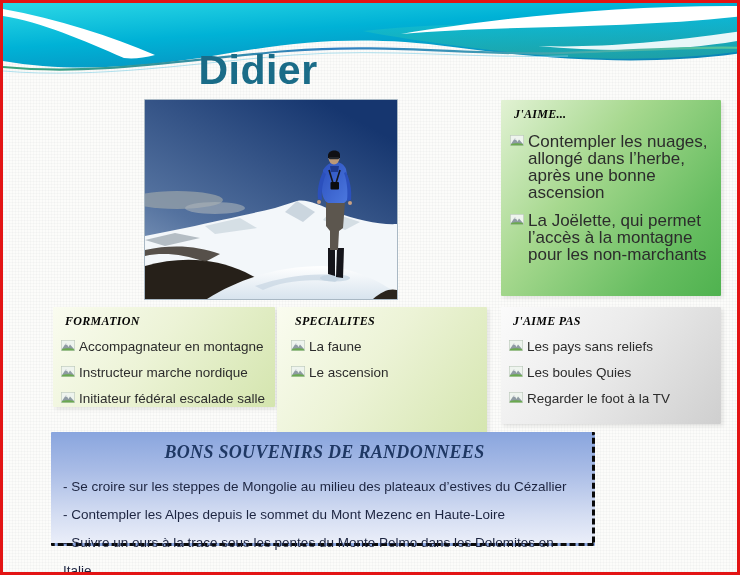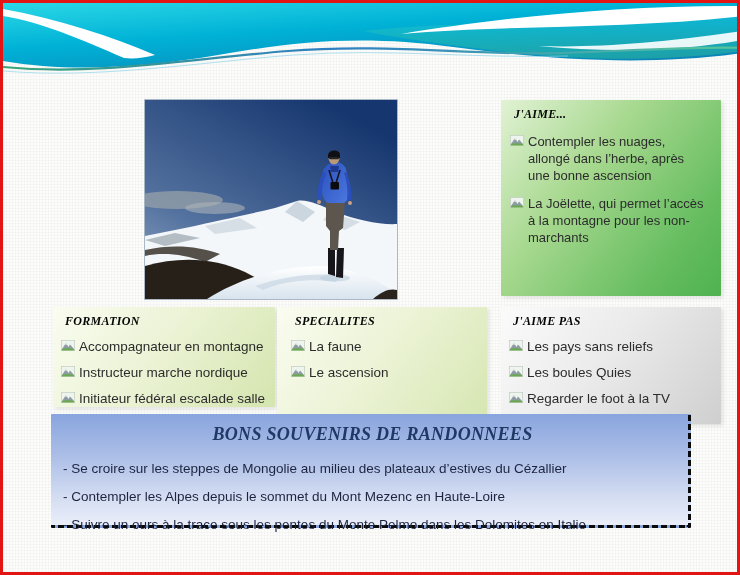--- a/index.html
+++ b/index.html
@@ -26,28 +26,28 @@
     box-shadow:2px 2px 4px rgba(0,0,0,0.10);}
   .formation{left:50px;top:304px;width:222px;height:100px;padding:5px 8px;
     background:linear-gradient(128deg,#fafcf0 0%,#ecf3d6 45%,#d4e5ae 100%);
     box-shadow:2px 2px 4px rgba(0,0,0,0.10);}
   .specialites{left:274px;top:304px;width:210px;height:133px;padding:5px 14px;
     background:linear-gradient(128deg,#fafcf0 0%,#ecf3d6 45%,#d4e5ae 100%);
     box-shadow:2px 2px 4px rgba(0,0,0,0.10);}
   .jaimepas{left:498px;top:304px;width:220px;height:117px;padding:5px 8px;
     background:linear-gradient(128deg,#fbfbfb 0%,#ebebeb 45%,#cfcfcf 100%);
     box-shadow:2px 2px 4px rgba(0,0,0,0.10);}
-  .souvenirs{left:48px;top:411px;width:640px;height:114px;padding:6px 6px 0 12px;
+  .souvenirs{left:48px;top:429px;width:544px;height:114px;padding:6px 6px 0 12px;
     background:linear-gradient(180deg,#89a5de 0%,#a9bce6 35%,#d4ddf2 75%,#eaeef9 100%);
     border-right:3px dashed #0a0a0a;border-bottom:3px dashed #0a0a0a;}
   .box-title{
     font-family:"Liberation Serif", serif;font-weight:bold;font-style:italic;
     font-size:12px;color:#050505;margin:2px 0 4px 4px;letter-spacing:0.3px;
   }
-  .item{display:flex;align-items:flex-start;gap:4px;font-size:13px;color:#2c2c2c;line-height:17px;}
+  .item{display:flex;align-items:flex-start;gap:4px;font-size:17px;color:#2c2c2c;line-height:17px;}
   .jaime .item{margin-top:11px;width:198px;}
   .cols .item{margin-top:9px;font-size:13.5px;}
   .bul{flex:0 0 auto;margin-top:2px;}
   .souv-title{
     text-align:center;font-family:"Liberation Serif", serif;font-weight:bold;font-style:italic;
     font-size:18px;color:#1f3864;margin:4px 0 10px 0;letter-spacing:0.3px;
   }
   .souv-line{font-size:13.5px;color:#1c2440;line-height:28px;}
 </style>
 </head>
@@ -74,20 +74,21 @@
     </defs>
     <path d="M0,0 H740 V50 C640,64 540,56 450,44 C360,32 295,38 215,52 C145,64 68,70 0,58 Z" fill="url(#tealg)"></path>
     <path d="M360,28 C470,16 590,24 740,10 V48 C640,62 545,55 455,43 C420,38 390,34 360,28 Z" fill="url(#tealg2)" opacity="0.55"></path>
     <path d="M0,6 C55,16 108,33 152,52 C141,55 130,56 121,55 C80,37 38,19 0,13 Z" fill="#ffffff"></path>
     <path d="M740,3 C615,2 495,15 398,31 C500,22 628,26 740,13 Z" fill="#ffffff"></path>
     <path d="M740,28 C655,40 595,45 535,43 C618,51 692,46 740,37 Z" fill="#ffffff" opacity="0.9"></path>
     <path d="M0,64 C95,73 185,56 285,48 C385,40 470,53 560,50 C640,47 700,43 740,45" stroke="url(#squig)" stroke-width="2.2" fill="none"></path>
     <path d="M0,68 C95,76 190,60 290,52 C385,45 475,56 565,53" stroke="#8fd4e8" stroke-width="1" fill="none" opacity="0.7"></path>
   </svg>
 
+  <div class="slide-title">Didier</div>
 
   <div class="pbox photo">
     <svg width="252" height="199" viewBox="0 0 252 199" aria-hidden="true">
       <defs>
         <linearGradient id="sky" x1="0" y1="1" x2="0.7" y2="0">
           <stop offset="0" stop-color="#95abc8"></stop>
           <stop offset="0.35" stop-color="#54729f"></stop>
           <stop offset="1" stop-color="#16366f"></stop>
         </linearGradient>
         <linearGradient id="snowfg" x1="0" y1="0" x2="0" y2="1">

